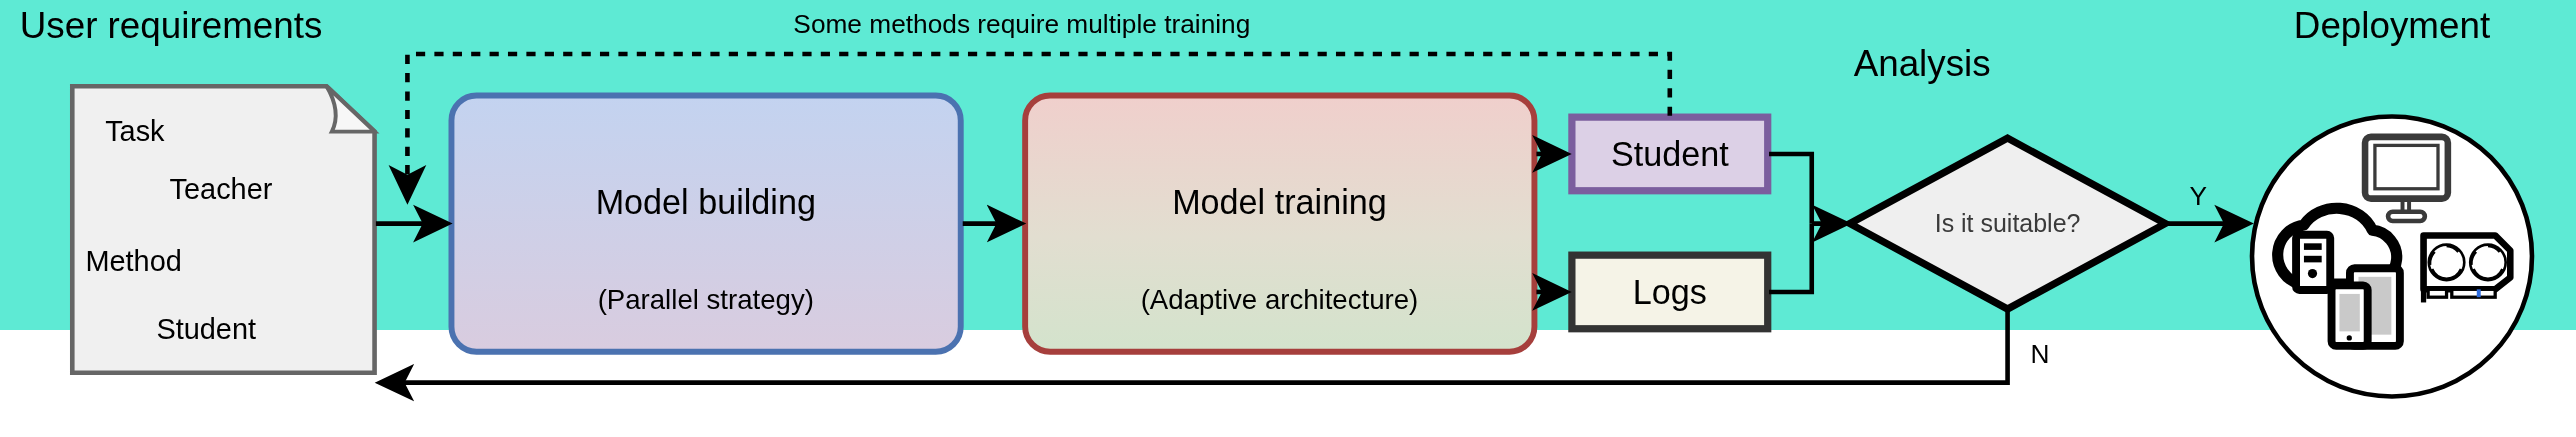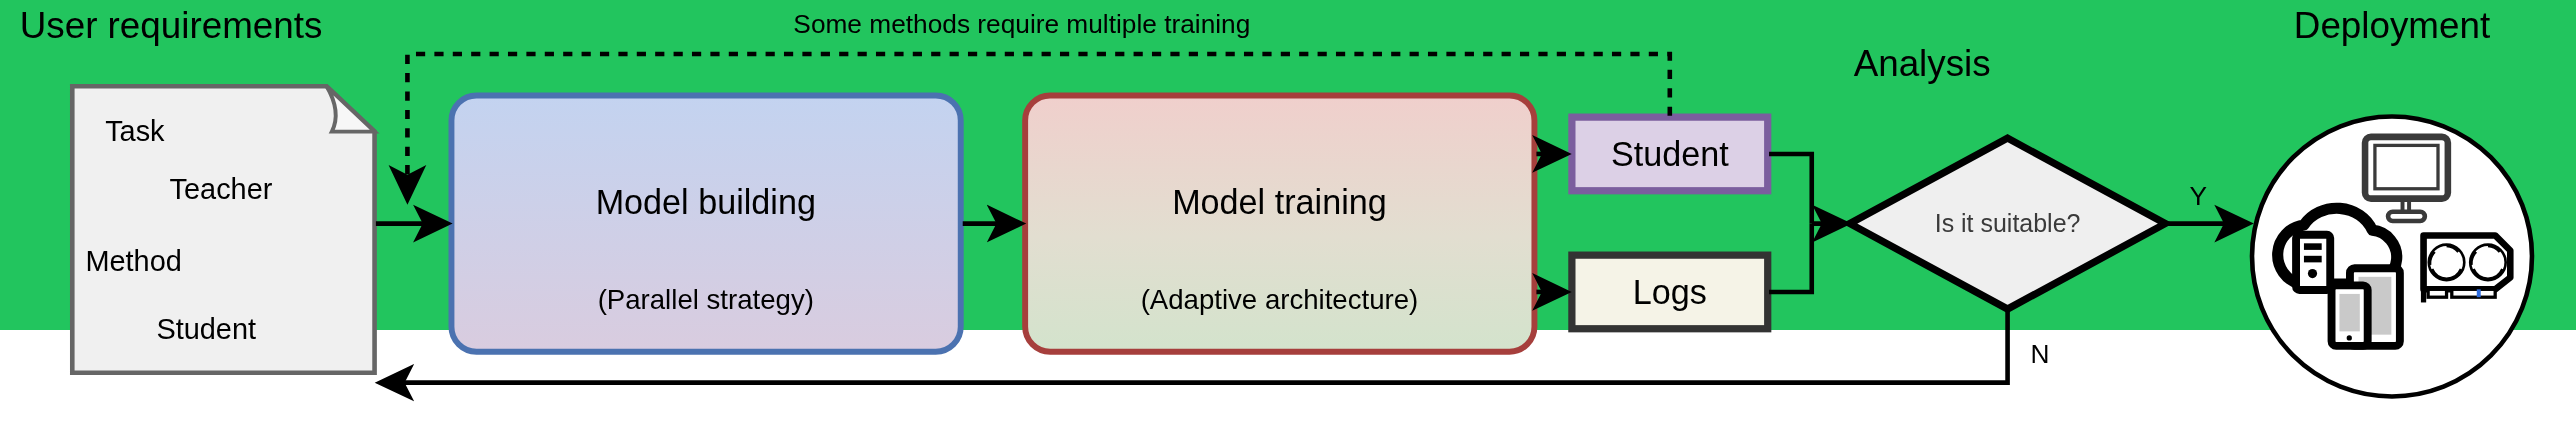--- a/index.html
+++ b/index.html
@@ -10,21 +10,21 @@
   body {
     width: 2576px;
     height: 438px;
     overflow: hidden;
     font-family: "Liberation Sans", sans-serif;
   }
   #diagram-root {
     position: relative;
     width: 2576px;
     height: 330px;
-    background: #22c55e;
+    background: #5eead4;
   }
   svg.flow {
     position: absolute;
     top: 0;
     left: 0;
     width: 2576px;
     height: 438px;
     display: block;
   }
   .lbl {

